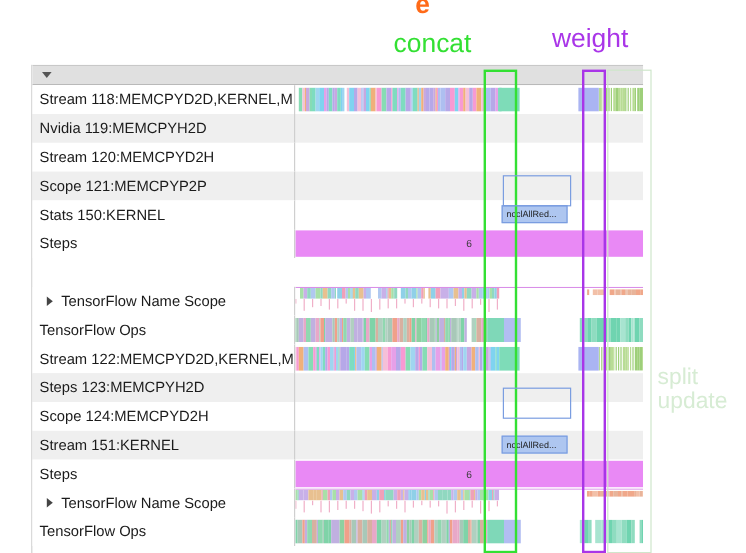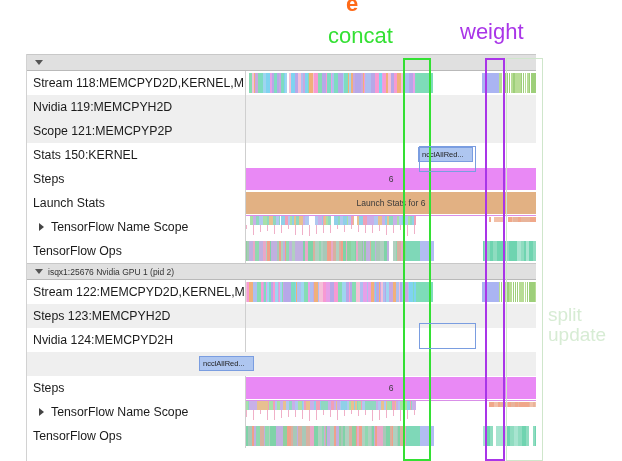--- a/index.html
+++ b/index.html
@@ -255,20 +255,26 @@
               </div>
             </div>
           </div>
         </div>
         <div class="row alt">
           <div class="label">
             <span>Nvidia 119:MEMCPYH2D</span>
           </div>
           <div class="track"></div>
         </div>
+        <div class="row">
+          <div class="label">
+            <span>Stream 120:MEMCPYD2H</span>
+          </div>
+          <div class="track"></div>
+        </div>
         <div class="row alt">
           <div class="label">
             <span>Scope 121:MEMCPYP2P</span>
           </div>
           <div class="track"></div>
         </div>
         <div class="row">
           <div class="label">
             <span>Stats 150:KERNEL</span>
           </div>
@@ -280,28 +286,20 @@
           <div class="label">
             <span>Steps</span>
           </div>
           <div class="track">
             <div class="solidbar bar-steps" style="left: 0px; width: 290px;">
               <span>6</span>
             </div>
           </div>
         </div>
         <div class="row">
-          <div class="label">
-            <span>Launch Stats</span>
-          </div>
-          <div class="track">
-            <div class="solidbar bar-launch" style="left: 0px; width: 290px;">
-              <span>Launch Stats for 6</span>
-            </div>
-          </div>
         </div>
         <div class="row">
           <div class="label">
             <span class="sub-tri"></span>
             <span>TensorFlow Name Scope</span>
           </div>
           <div class="track">
             <div class="nameScopeBand" style="left: 0px; top: 0px; width: 290px; height: 24px; overflow: hidden;">
               <div style="position: absolute; left: 0px; top: 1px; height: 9px; width: 170px; overflow: hidden;">
                 <div style="position: absolute; top: 0px; bottom: 0px; left: 4px; width: 3px; background: rgb(168, 224, 168);"></div>
@@ -505,24 +503,20 @@
                 <div style="position: absolute; top: 0px; bottom: 0px; left: 34px; width: 4px; background: rgb(168, 228, 208);"></div>
                 <div style="position: absolute; top: 0px; bottom: 0px; left: 38px; width: 3px; background: rgb(143, 220, 192);"></div>
                 <div style="position: absolute; top: 0px; bottom: 0px; left: 41px; width: 2px; background: rgb(111, 212, 176);"></div>
                 <div style="position: absolute; top: 0px; bottom: 0px; left: 43px; width: 2px; background: rgb(168, 228, 208);"></div>
                 <div style="position: absolute; top: 0px; bottom: 0px; left: 45px; width: 1px; background: rgb(168, 228, 208);"></div>
                 <div style="position: absolute; top: 0px; bottom: 0px; left: 46px; width: 4px; background: rgb(111, 212, 176);"></div>
                 <div style="position: absolute; top: 0px; bottom: 0px; left: 50px; width: 4px; background: rgb(143, 220, 192);"></div>
               </div>
             </div>
           </div>
-        </div>
-        <div class="group-header">
-          <span class="tri"></span>
-          <span>isqx1:25676 Nvidia GPU 1 (pid 2)</span>
         </div>
         <div class="row">
           <div class="label">
             <span>Stream 122:MEMCPYD2D,KERNEL,MI</span>
           </div>
           <div class="track">
             <div class="bars tall" style="left: 0px; width: 290px; top: 2px; bottom: 2px;">
               <div style="position: absolute; inset: 0px;">
                 <div style="position: absolute; top: 0px; bottom: 0px; left: 0px; width: 1px; background: rgb(245, 192, 216);"></div>
                 <div style="position: absolute; top: 0px; bottom: 0px; left: 1px; width: 2px; background: rgb(247, 154, 211);"></div>
@@ -627,25 +621,28 @@
           </div>
         </div>
         <div class="row alt">
           <div class="label">
             <span>Steps 123:MEMCPYH2D</span>
           </div>
           <div class="track"></div>
         </div>
         <div class="row">
           <div class="label">
-            <span>Nvidia 124:MEMCPYD2H</span>
+            <span>Scope 124:MEMCPYD2H</span>
           </div>
           <div class="track"></div>
         </div>
         <div class="row alt">
+          <div class="label">
+            <span>Stream 151:KERNEL</span>
+          </div>
           <div class="track">
             <div class="nccl-chip" style="left: 172px; width: 55px; top: 4px; height: 15px;">ncclAllRed...</div>
           </div>
         </div>
         <div class="row">
           <div class="label">
             <span>Steps</span>
           </div>
           <div class="track">
             <div class="solidbar bar-steps" style="left: 0px; width: 290px;">

